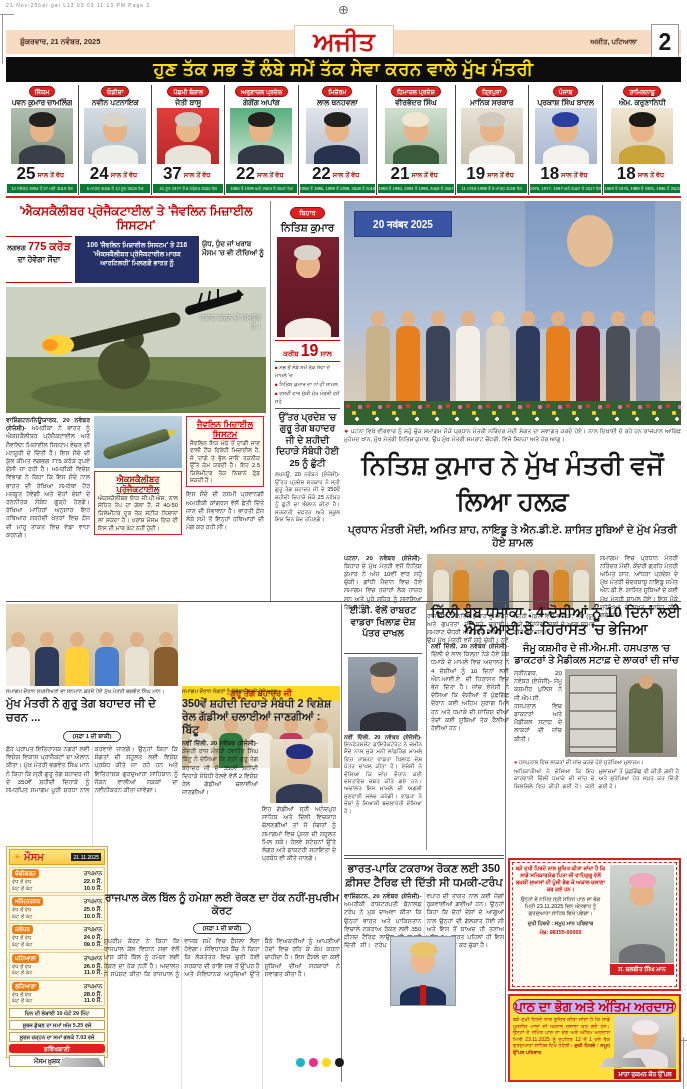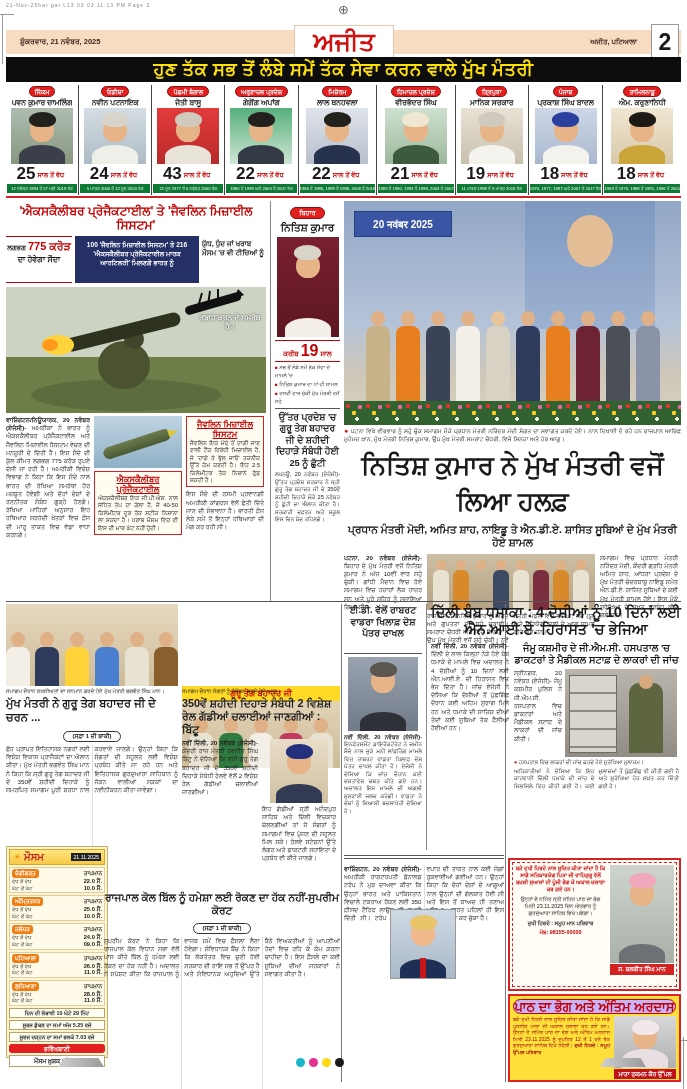--- a/index.html
+++ b/index.html
@@ -68,21 +68,21 @@
   .lead-h1{font-size:25px;font-weight:bold;line-height:27px;}
   .lead-sub{font-size:12.2px;font-weight:bold;color:#c40000;margin-top:3px;}
   .lead-info{display:flex;gap:3px;margin-top:4px;height:47px;}
   .li-deal{width:66px;border-top:1px solid #c40000;border-bottom:1px solid #c40000;padding-top:3px;}
   .li-deal .amt{font-size:11px;color:#c40000;font-weight:bold;}
   .li-deal .l1{font-size:7px;font-weight:bold;}
   .li-deal .l2{font-size:8px;font-weight:bold;margin-top:2px;}
   .li-box{flex:1;background:#253066;color:#fff;font-size:6.6px;font-weight:bold;padding:4px 5px;line-height:9px;text-align:center;}
   .li-note{width:64px;font-size:7.2px;font-weight:bold;line-height:9px;padding-top:3px;}
   .lead-photo{position:relative;margin-top:4px;height:126px;background:linear-gradient(#d4d9cd 0%,#c2cbb5 45%,#77884f 60%,#5f7040 100%);overflow:hidden;}
-  .lead-ovl{position:absolute;right:5px;top:26px;width:62px;color:#fff;font-size:7.5px;font-weight:bold;text-align:center;line-height:9px;text-shadow:0 0 2px #000;}
+  .lead-ovl{position:absolute;right:5px;top:26px;width:62px;color:#fff;font-size:7.5px;font-weight:normal;text-align:right;line-height:9px;text-shadow:0 0 2px #000;}
   .lead-low{display:flex;gap:4px;margin-top:3px;height:212px;overflow:hidden;}
   .bodytxt{font-size:6.2px;line-height:8.2px;color:#222;}
   .colA{width:84px;overflow:hidden;}
   .colB{width:88px;overflow:hidden;}
   .colC{width:78px;overflow:hidden;}
   .inset-missile{position:relative;height:52px;background:linear-gradient(#bfd4e2,#8fb0c6);overflow:hidden;margin-bottom:3px;}
   .missile{position:absolute;left:8px;top:22px;width:70px;height:12px;background:linear-gradient(#6d7b4f,#4c5a34);border-radius:6px;transform:rotate(-18deg);}
   .missile::after{content:"";position:absolute;right:-8px;top:2px;border-left:10px solid #d8c83a;border-top:4px solid transparent;border-bottom:4px solid transparent;}
   .redbox{border:1.5px solid #d42222;background:#fffdf2;padding:2px 3px;}
   .redbox .t{font-size:8.4px;font-weight:bold;color:#c40000;text-align:center;text-decoration:underline;line-height:10px;}
@@ -275,21 +275,21 @@
         </div>
       <div class="cm-strip">5 ਮਾਰਚ 2000 ਤੋਂ 12 ਜੂਨ 2024 ਤੱਕ</div>
     </div>
     <div class="cm">
       <span class="cm-badge">ਪੱਛਮੀ ਬੰਗਾਲ</span>
       <span class="cm-name">ਜੋਤੀ ਬਾਸੂ</span>
       <div class="ph cm-ph cm3">
           <i></i>
         </div>
       <div class="cm-years">
-          <span class="cm-num">43</span>
+          <span class="cm-num">37</span>
           <span class="cm-suffix">ਸਾਲ ਤੋਂ ਵੱਧ</span>
         </div>
       <div class="cm-strip">21 ਜੂਨ 1977 ਤੋਂ 6 ਨਵੰਬਰ 2000 ਤੱਕ</div>
     </div>
     <div class="cm">
       <span class="cm-badge">ਅਰੁਣਾਚਲ ਪ੍ਰਦੇਸ਼</span>
       <span class="cm-name">ਗੇਗੋਂਗ ਅਪਾਂਗ</span>
       <div class="ph cm-ph cm4">
           <i></i>
         </div>
@@ -624,20 +624,21 @@
             <div class="guard"></div>
           </div>
         </div>
         <div class="gmc-cap"><em>●</em> <span>ਹਸਪਤਾਲ ਵਿਚ ਲਾਕਰਾਂ ਦੀ ਜਾਂਚ ਕਰਦੇ ਹੋਏ ਸੁਰੱਖਿਆ ਮੁਲਾਜ਼ਮ।</span></div>
         <div class="gmc-bd2">ਅਧਿਕਾਰੀਆਂ ਨੇ ਦੱਸਿਆ ਕਿ ਇਹ ਕਾਰਵਾਈ ਦਿੱਲੀ ਧਮਾਕੇ ਦੀ ਜਾਂਚ ਦੇ ਸਿਲਸਿਲੇ ਵਿਚ ਕੀਤੀ ਗਈ ਹੈ। ਕਈ ਮੁਲਾਜ਼ਮਾਂ ਤੋਂ ਪੁੱਛਗਿੱਛ ਵੀ ਕੀਤੀ ਗਈ ਹੈ ਅਤੇ ਸੁਰੱਖਿਆ ਹੋਰ ਸਖ਼ਤ ਕਰ ਦਿੱਤੀ ਗਈ ਹੈ।</div>
       </div>
     </div>
   </div>
 
   <div class="abs trump">
+    <div class="trump-h ctr">ਭਾਰਤ-ਪਾਕਿ ਟਕਰਾਅ ਰੋਕਣ ਲਈ 350 ਫ਼ੀਸਦ ਟੈਰਿਫ ਦੀ ਦਿੱਤੀ ਸੀ ਧਮਕੀ-ਟਰੰਪ</div>
     <div class="trump-bd bodytxt jst">
       <b class="dateline">ਵਾਸ਼ਿੰਗਟਨ, 20 ਨਵੰਬਰ (ਏਜੰਸੀ)-</b> <span>ਅਮਰੀਕੀ ਰਾਸ਼ਟਰਪਤੀ ਡੋਨਾਲਡ ਟਰੰਪ ਨੇ ਮੁੜ ਦਾਅਵਾ ਕੀਤਾ ਕਿ ਉਨ੍ਹਾਂ ਭਾਰਤ ਅਤੇ ਪਾਕਿਸਤਾਨ ਵਿਚਾਲੇ ਟਕਰਾਅ ਰੋਕਣ ਲਈ 350 ਫ਼ੀਸਦ ਟੈਰਿਫ ਲਾਉਣ ਦੀ ਧਮਕੀ ਦਿੱਤੀ ਸੀ। ਟਰੰਪ ਨੇ ਕਿਹਾ ਕਿ ਵਪਾਰ ਦੀ ਤਾਕਤ ਨਾਲ ਕਈ ਜੰਗਾਂ ਰੁਕਵਾਈਆਂ ਗਈਆਂ ਹਨ। ਉਨ੍ਹਾਂ ਕਿਹਾ ਕਿ ਦੋਹਾਂ ਦੇਸ਼ਾਂ ਦੇ ਆਗੂਆਂ ਨਾਲ ਉਨ੍ਹਾਂ ਦੀ ਗੱਲਬਾਤ ਹੋਈ ਸੀ ਅਤੇ ਇਸ ਤੋਂ ਬਾਅਦ ਹੀ ਤਣਾਅ ਘਟਿਆ। ਭਾਰਤ ਪਹਿਲਾਂ ਹੀ ਇਸ ਦਾਅਵੇ ਨੂੰ ਰੱਦ ਕਰ ਚੁੱਕਾ ਹੈ।</span>
       <div class="ph trump-ph">
           <i></i>
           <span class="tie"></span>
         </div>
     </div>
   </div>
 
   <div class="abs ad1">

